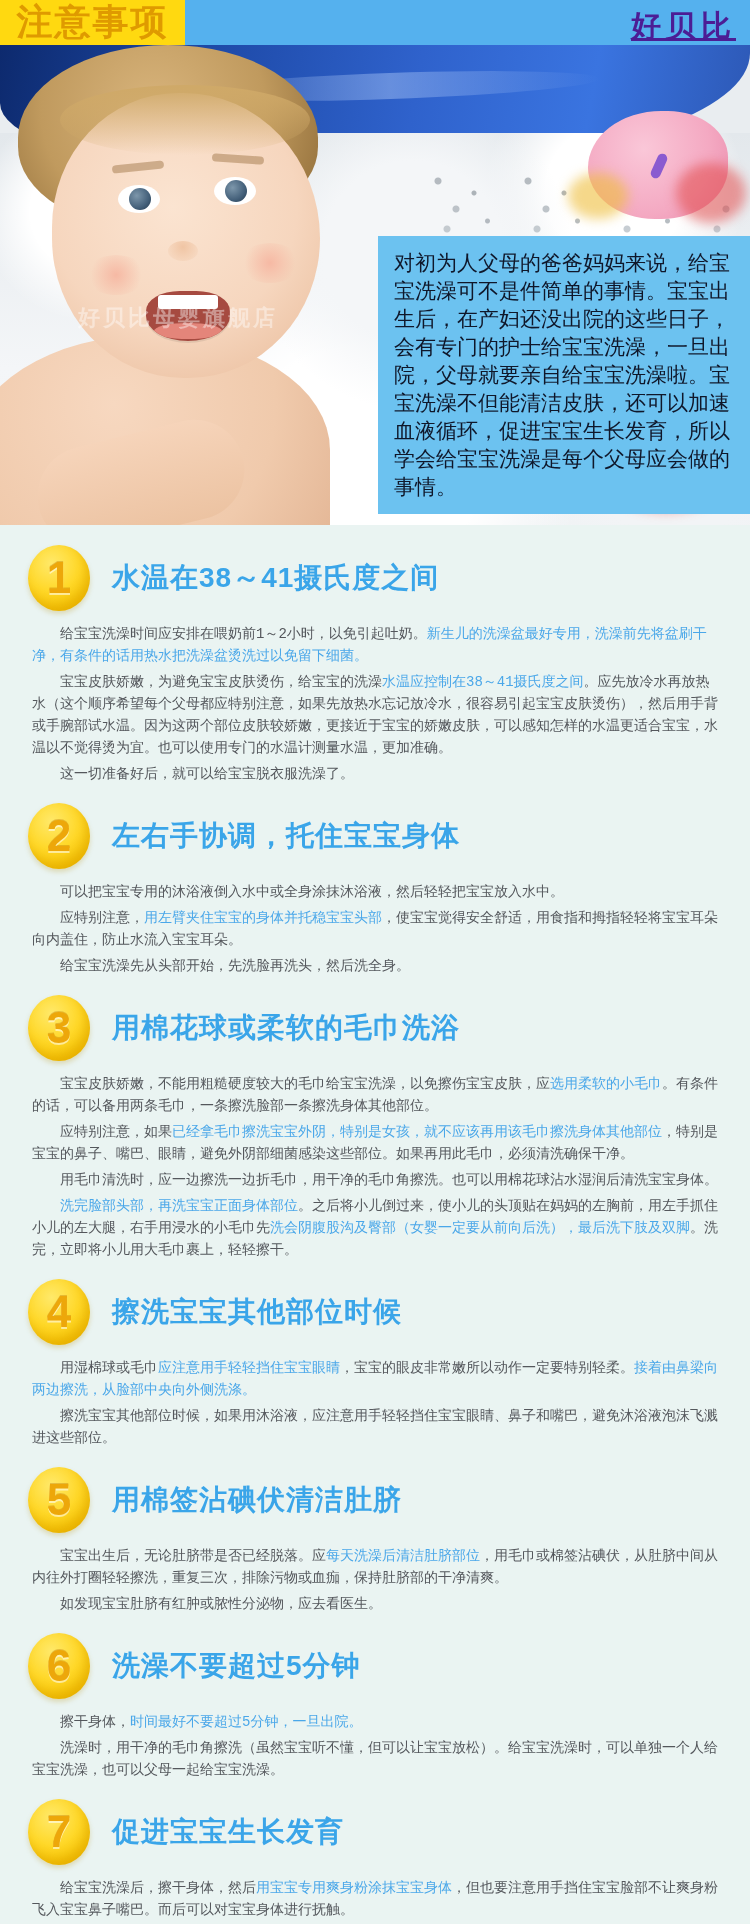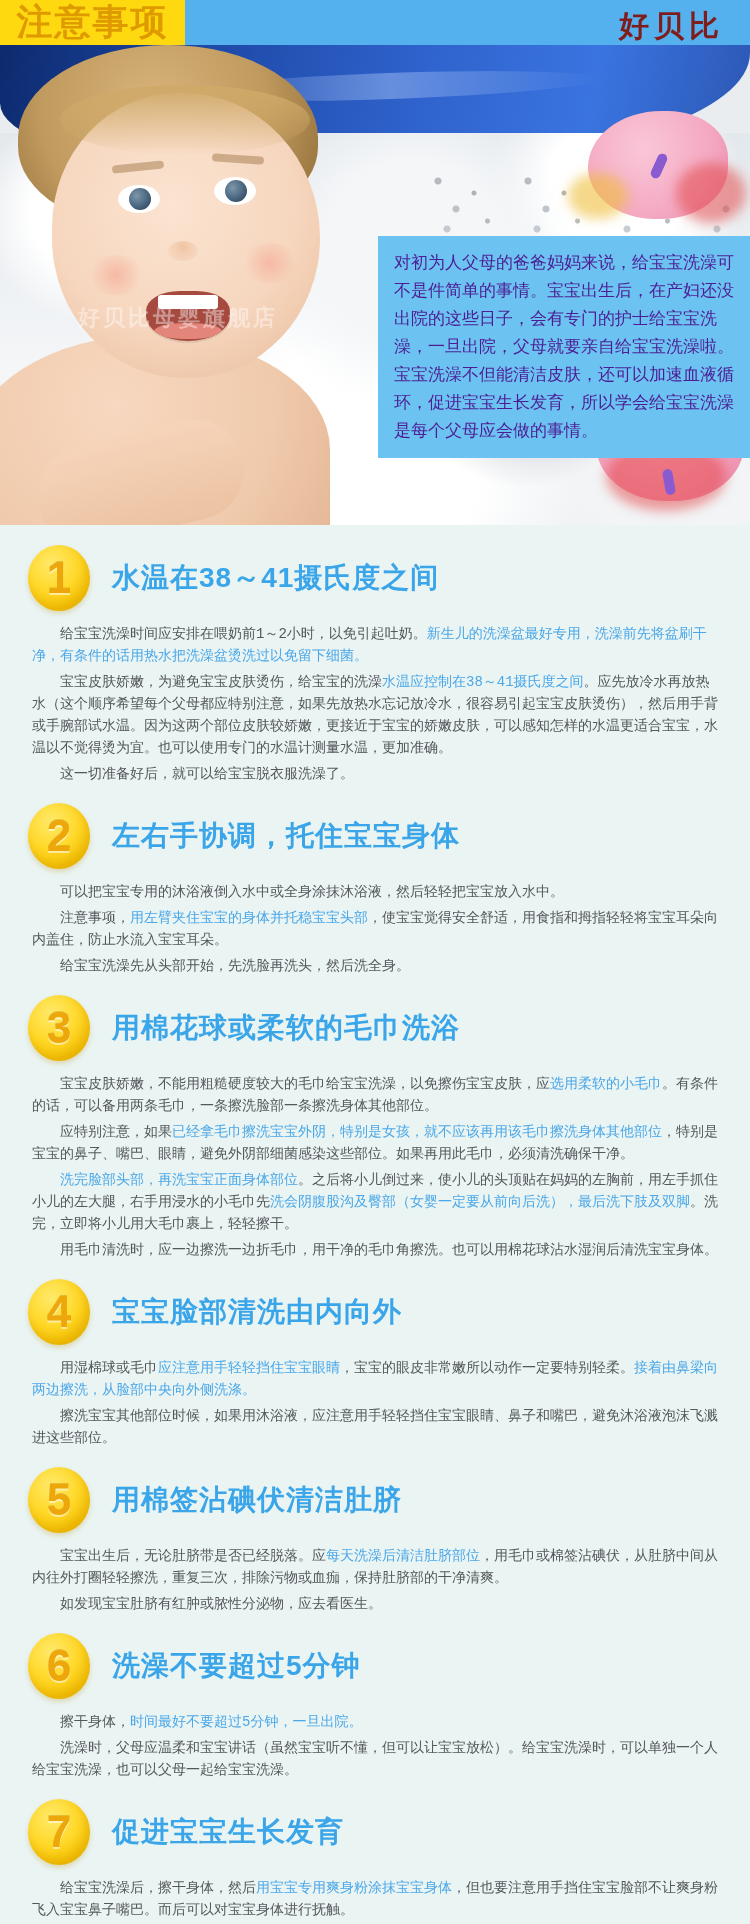--- a/index.html
+++ b/index.html
@@ -9,21 +9,21 @@
   }
   html,body{margin:0;padding:0;}
   body{width:750px;font-family:"Liberation Sans","DejaVu Sans",sans-serif;background:#fff;}
   .page{width:750px;}
 
   
   header{position:relative;height:45px;background:var(--header-blue);z-index:5;}
   .title-box{position:absolute;left:0;top:0;width:185px;height:45px;background:var(--header-yellow);
     display:flex;align-items:center;justify-content:center;}
   .title-box span{color:var(--title-orange);font-size:36px;font-weight:bold;letter-spacing:2px;}
-  .brand{position:absolute;right:26px;top:6px;color:#7f1d1d;font-size:30px;font-weight:bold;letter-spacing:5px;}
+  .brand{position:absolute;right:14px;top:6px;color:#4c1d95;font-size:30px;font-weight:bold;letter-spacing:5px;text-decoration:underline;}
 
   
   .hero{position:relative;height:480px;overflow:hidden;background:#E9EDF0;}
   .tub{position:absolute;left:0;top:0;width:100%;height:118px;
     background:linear-gradient(100deg,#0D2A6E 0%,#1E4AA8 28%,#2F62CC 55%,#3A74E0 78%,#2C57B4 100%);
     border-radius:0 0 45% 25% / 0 0 110px 60px;}
   .tub-shine{position:absolute;left:180px;top:28px;width:420px;height:26px;border-radius:50%;
     background:linear-gradient(90deg,rgba(255,255,255,0),rgba(190,215,255,.4),rgba(255,255,255,0));transform:rotate(-2deg);}
   .foam{position:absolute;left:0;top:88px;right:0;bottom:0;
     background:
@@ -72,22 +72,22 @@
   .splash{position:absolute;border-radius:50%;filter:blur(6px);}
   .splash.red1{left:676px;top:118px;width:70px;height:60px;background:rgba(226,74,74,.55);}
   .splash.yellow{left:568px;top:128px;width:60px;height:46px;background:rgba(238,190,60,.6);}
   .splash.red2{left:606px;top:396px;width:120px;height:70px;background:rgba(228,62,62,.5);}
   .stick{position:absolute;left:654px;top:108px;width:10px;height:26px;border-radius:5px;background:#8A5BD0;transform:rotate(24deg);}
   .stick2{left:664px;top:424px;transform:rotate(-10deg);}
   .toy2{left:596px;top:338px;width:148px;height:118px;
     background:radial-gradient(circle at 42% 35%, #F9BED2 0%, #F2A0BC 60%, #E887A8 100%);}
   .sparkle{position:absolute;left:512px;top:296px;color:rgba(255,255,255,.85);font-size:22px;}
   .watermark{position:absolute;left:78px;top:258px;color:rgba(255,255,255,.42);font-size:22px;font-weight:bold;letter-spacing:3px;}
-  .overlay{position:absolute;left:378px;top:191px;right:0;background:var(--overlay-blue);color:#4c1d95;
-    padding:13px 16px;font-size:17px;line-height:28px;z-index:3;}
+  .overlay{position:absolute;left:378px;top:191px;right:0;background:var(--overlay-blue);color:#0f172a;
+    padding:13px 16px;font-size:21px;line-height:28px;z-index:3;}
 
   
   main{background:var(--page-bg);padding:2px 28px 42px;}
   .sec-head{display:flex;align-items:center;margin:18px 0 12px;}
   .badge{width:62px;height:66px;border-radius:50%;flex:0 0 62px;
     background:radial-gradient(circle at 38% 28%, #FFE96A 0%, #FFD829 45%, #F6C404 75%, #E8AF00 100%);
     box-shadow:0 3px 5px rgba(180,140,0,.25), inset -4px -6px 10px rgba(210,150,0,.35);
     display:flex;align-items:center;justify-content:center;}
   .num{font-size:44px;font-weight:bold;color:#EDA70A;
     text-shadow:0 2px 0 rgba(255,255,255,.55), 0 -1px 0 rgba(180,110,0,.35);}
@@ -161,46 +161,46 @@
 
   <section class="tip">
     <div class="sec-head">
       <div class="badge">
         <span class="num">2</span>
       </div>
       <h2 class="sec-title">左右手协调，托住宝宝身体</h2>
     </div>
     <div class="sec-body">
           <p><span class="">可以把宝宝专用的沐浴液倒入水中或全身涂抹沐浴液，然后轻轻把宝宝放入水中。</span></p>
-          <p><span class="">注意事项，</span><span class="hl">用左臂夹住宝宝的身体并托稳宝宝头部</span><span class="">，使宝宝觉得安全舒适，用食指和拇指轻轻将宝宝耳朵向内盖住，防止水流入宝宝耳朵。</span></p>
+          <p><span class="">应特别注意，</span><span class="hl">用左臂夹住宝宝的身体并托稳宝宝头部</span><span class="">，使宝宝觉得安全舒适，用食指和拇指轻轻将宝宝耳朵向内盖住，防止水流入宝宝耳朵。</span></p>
           <p><span class="">给宝宝洗澡先从头部开始，先洗脸再洗头，然后洗全身。</span></p>
         </div>
   </section>
 
   <section class="tip">
     <div class="sec-head">
       <div class="badge">
         <span class="num">3</span>
       </div>
       <h2 class="sec-title">用棉花球或柔软的毛巾洗浴</h2>
     </div>
     <div class="sec-body">
           <p><span class="">宝宝皮肤娇嫩，不能用粗糙硬度较大的毛巾给宝宝洗澡，以免擦伤宝宝皮肤，应</span><span class="hl">选用柔软的小毛巾</span><span class="">。有条件的话，可以备用两条毛巾，一条擦洗脸部一条擦洗身体其他部位。</span></p>
           <p><span class="">应特别注意，如果</span><span class="hl">已经拿毛巾擦洗宝宝外阴，特别是女孩，就不应该再用该毛巾擦洗身体其他部位</span><span class="">，特别是宝宝的鼻子、嘴巴、眼睛，避免外阴部细菌感染这些部位。如果再用此毛巾，必须清洗确保干净。</span></p>
+          <p><span class="">用毛巾清洗时，应一边擦洗一边折毛巾，用干净的毛巾角擦洗。也可以用棉花球沾水湿润后清洗宝宝身体。</span></p>
           <p><span class="hl">洗完脸部头部，再洗宝宝正面身体部位</span><span class="">。之后将小儿倒过来，使小儿的头顶贴在妈妈的左胸前，用左手抓住小儿的左大腿，右手用浸水的小毛巾先</span><span class="hl">洗会阴腹股沟及臀部（女婴一定要从前向后洗），最后洗下肢及双脚</span><span class="">。洗完，立即将小儿用大毛巾裹上，轻轻擦干。</span></p>
-          <p><span class="">用毛巾清洗时，应一边擦洗一边折毛巾，用干净的毛巾角擦洗。也可以用棉花球沾水湿润后清洗宝宝身体。</span></p>
         </div>
   </section>
 
   <section class="tip">
     <div class="sec-head">
       <div class="badge">
         <span class="num">4</span>
       </div>
-      <h2 class="sec-title">宝宝脸部清洗由内向外</h2>
+      <h2 class="sec-title">擦洗宝宝其他部位时候</h2>
     </div>
     <div class="sec-body">
           <p><span class="">用湿棉球或毛巾</span><span class="hl">应注意用手轻轻挡住宝宝眼睛</span><span class="">，宝宝的眼皮非常嫩所以动作一定要特别轻柔。</span><span class="hl">接着由鼻梁向两边擦洗，从脸部中央向外侧洗涤。</span></p>
           <p><span class="">擦洗宝宝其他部位时候，如果用沐浴液，应注意用手轻轻挡住宝宝眼睛、鼻子和嘴巴，避免沐浴液泡沫飞溅进这些部位。</span></p>
         </div>
   </section>
 
   <section class="tip">
     <div class="sec-head">
       <div class="badge">
@@ -216,21 +216,21 @@
 
   <section class="tip">
     <div class="sec-head">
       <div class="badge">
         <span class="num">6</span>
       </div>
       <h2 class="sec-title">洗澡不要超过5分钟</h2>
     </div>
     <div class="sec-body">
           <p><span class="">擦干身体，</span><span class="hl">时间最好不要超过5分钟，一旦出院。</span></p>
-          <p><span class="">洗澡时，父母应温柔和宝宝讲话（虽然宝宝听不懂，但可以让宝宝放松）。给宝宝洗澡时，可以单独一个人给宝宝洗澡，也可以父母一起给宝宝洗澡。</span></p>
+          <p><span class="">洗澡时，用干净的毛巾角擦洗（虽然宝宝听不懂，但可以让宝宝放松）。给宝宝洗澡时，可以单独一个人给宝宝洗澡，也可以父母一起给宝宝洗澡。</span></p>
         </div>
   </section>
 
   <section class="tip">
     <div class="sec-head">
       <div class="badge">
         <span class="num">7</span>
       </div>
       <h2 class="sec-title">促进宝宝生长发育</h2>
     </div>

